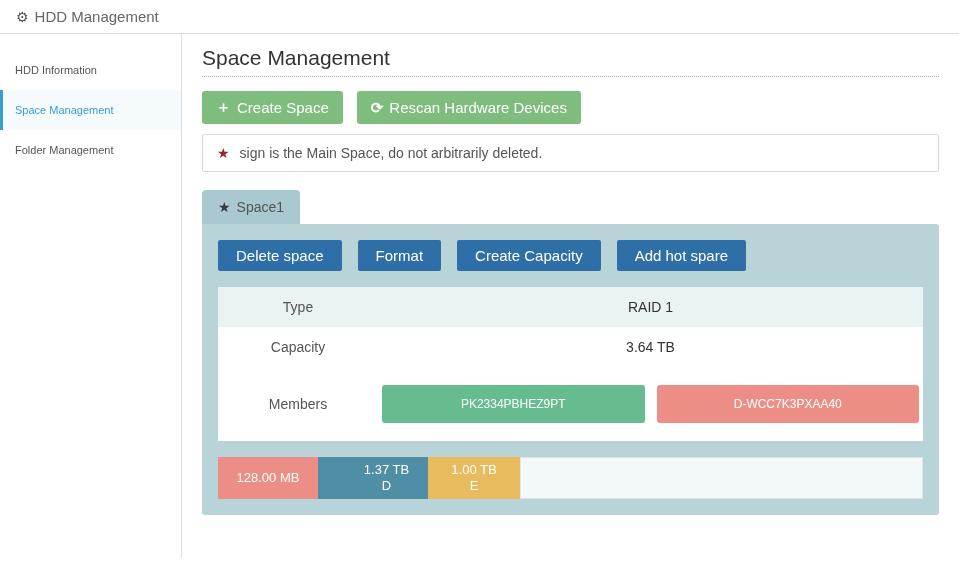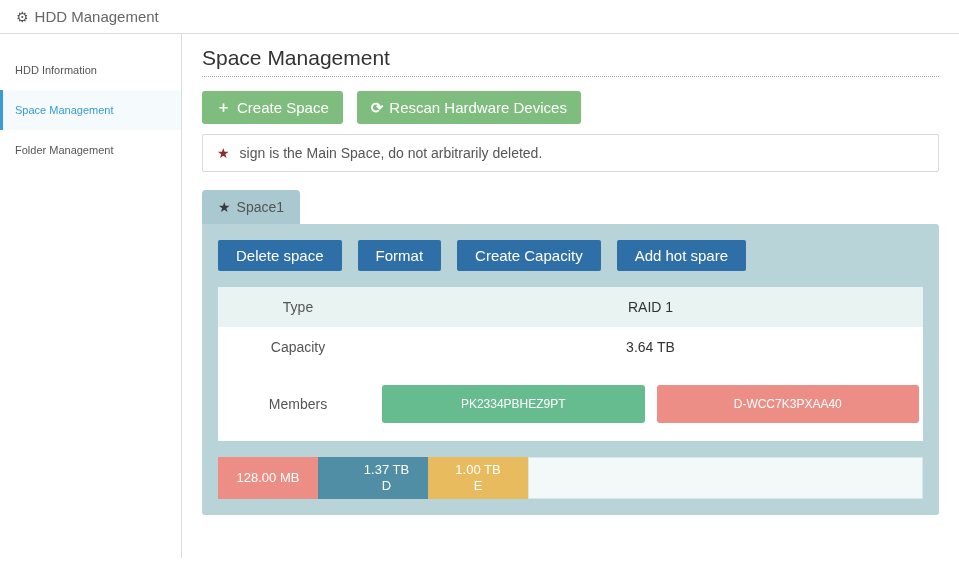--- a/index.html
+++ b/index.html
@@ -33,21 +33,21 @@
 .help { background: #3aa768; color: #fff; border-radius: 50%; width: 18px; height: 18px; display: inline-flex; align-items: center; justify-content: center; font-size: 12px; font-weight: bold; }
 .members-row td { padding: 18px 4px; }
 .members-cell { display: flex; gap: 12px; }
 .member { flex: 1; color: #fff; border-radius: 3px; padding: 12px 10px; text-align: center; font-size: 12px; }
 .member.ok { background: #66bb8f; }
 .member.bad { background: #ec8e86; }
 .part-bar { display: flex; height: 42px; margin-top: 16px; font-size: 13px; color: #fff; }
 .part { display: flex; flex-direction: column; align-items: center; justify-content: center; line-height: 1.2; }
 .part.sys { background: #ec8e86; width: 100px; }
 .part.d { background: #4f8ea4; width: 110px; padding-left: 27px; }
-.part.e { background: #e9bb5f; width: 100px; }
+.part.e { background: #e9bb5f; width: 92px; }
 .part.free { flex: 1; background: #f3f8f8; border: 1px solid #dbe6e6; }
 </style>
 </head>
 <body>
 <div class="page">
 
 <div class="header">
   <span class="gear">⚙</span>
   <span>HDD Management</span>
 </div>

